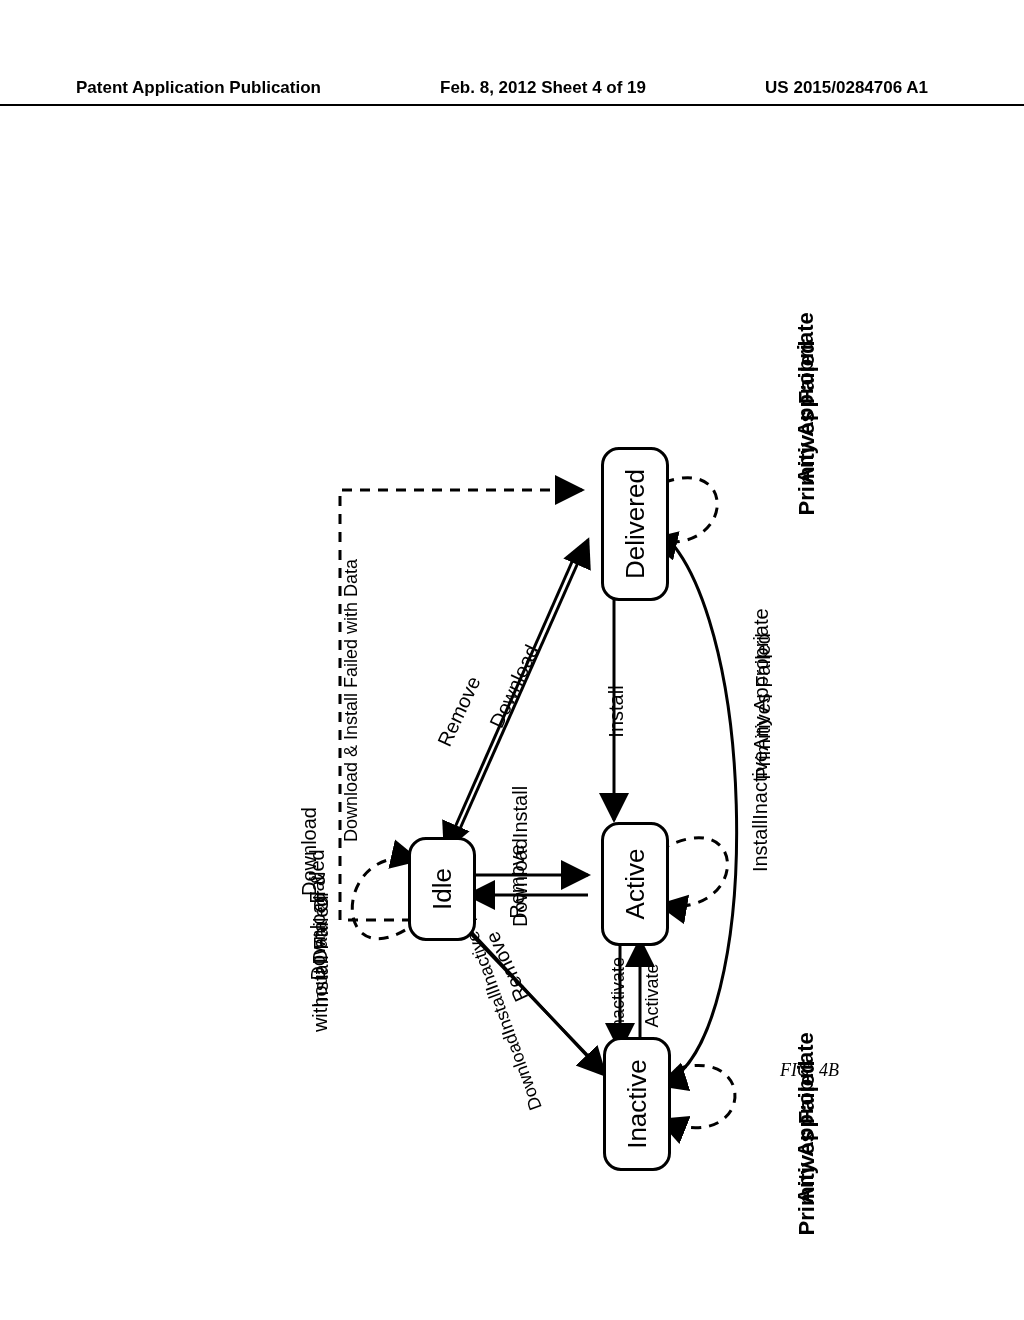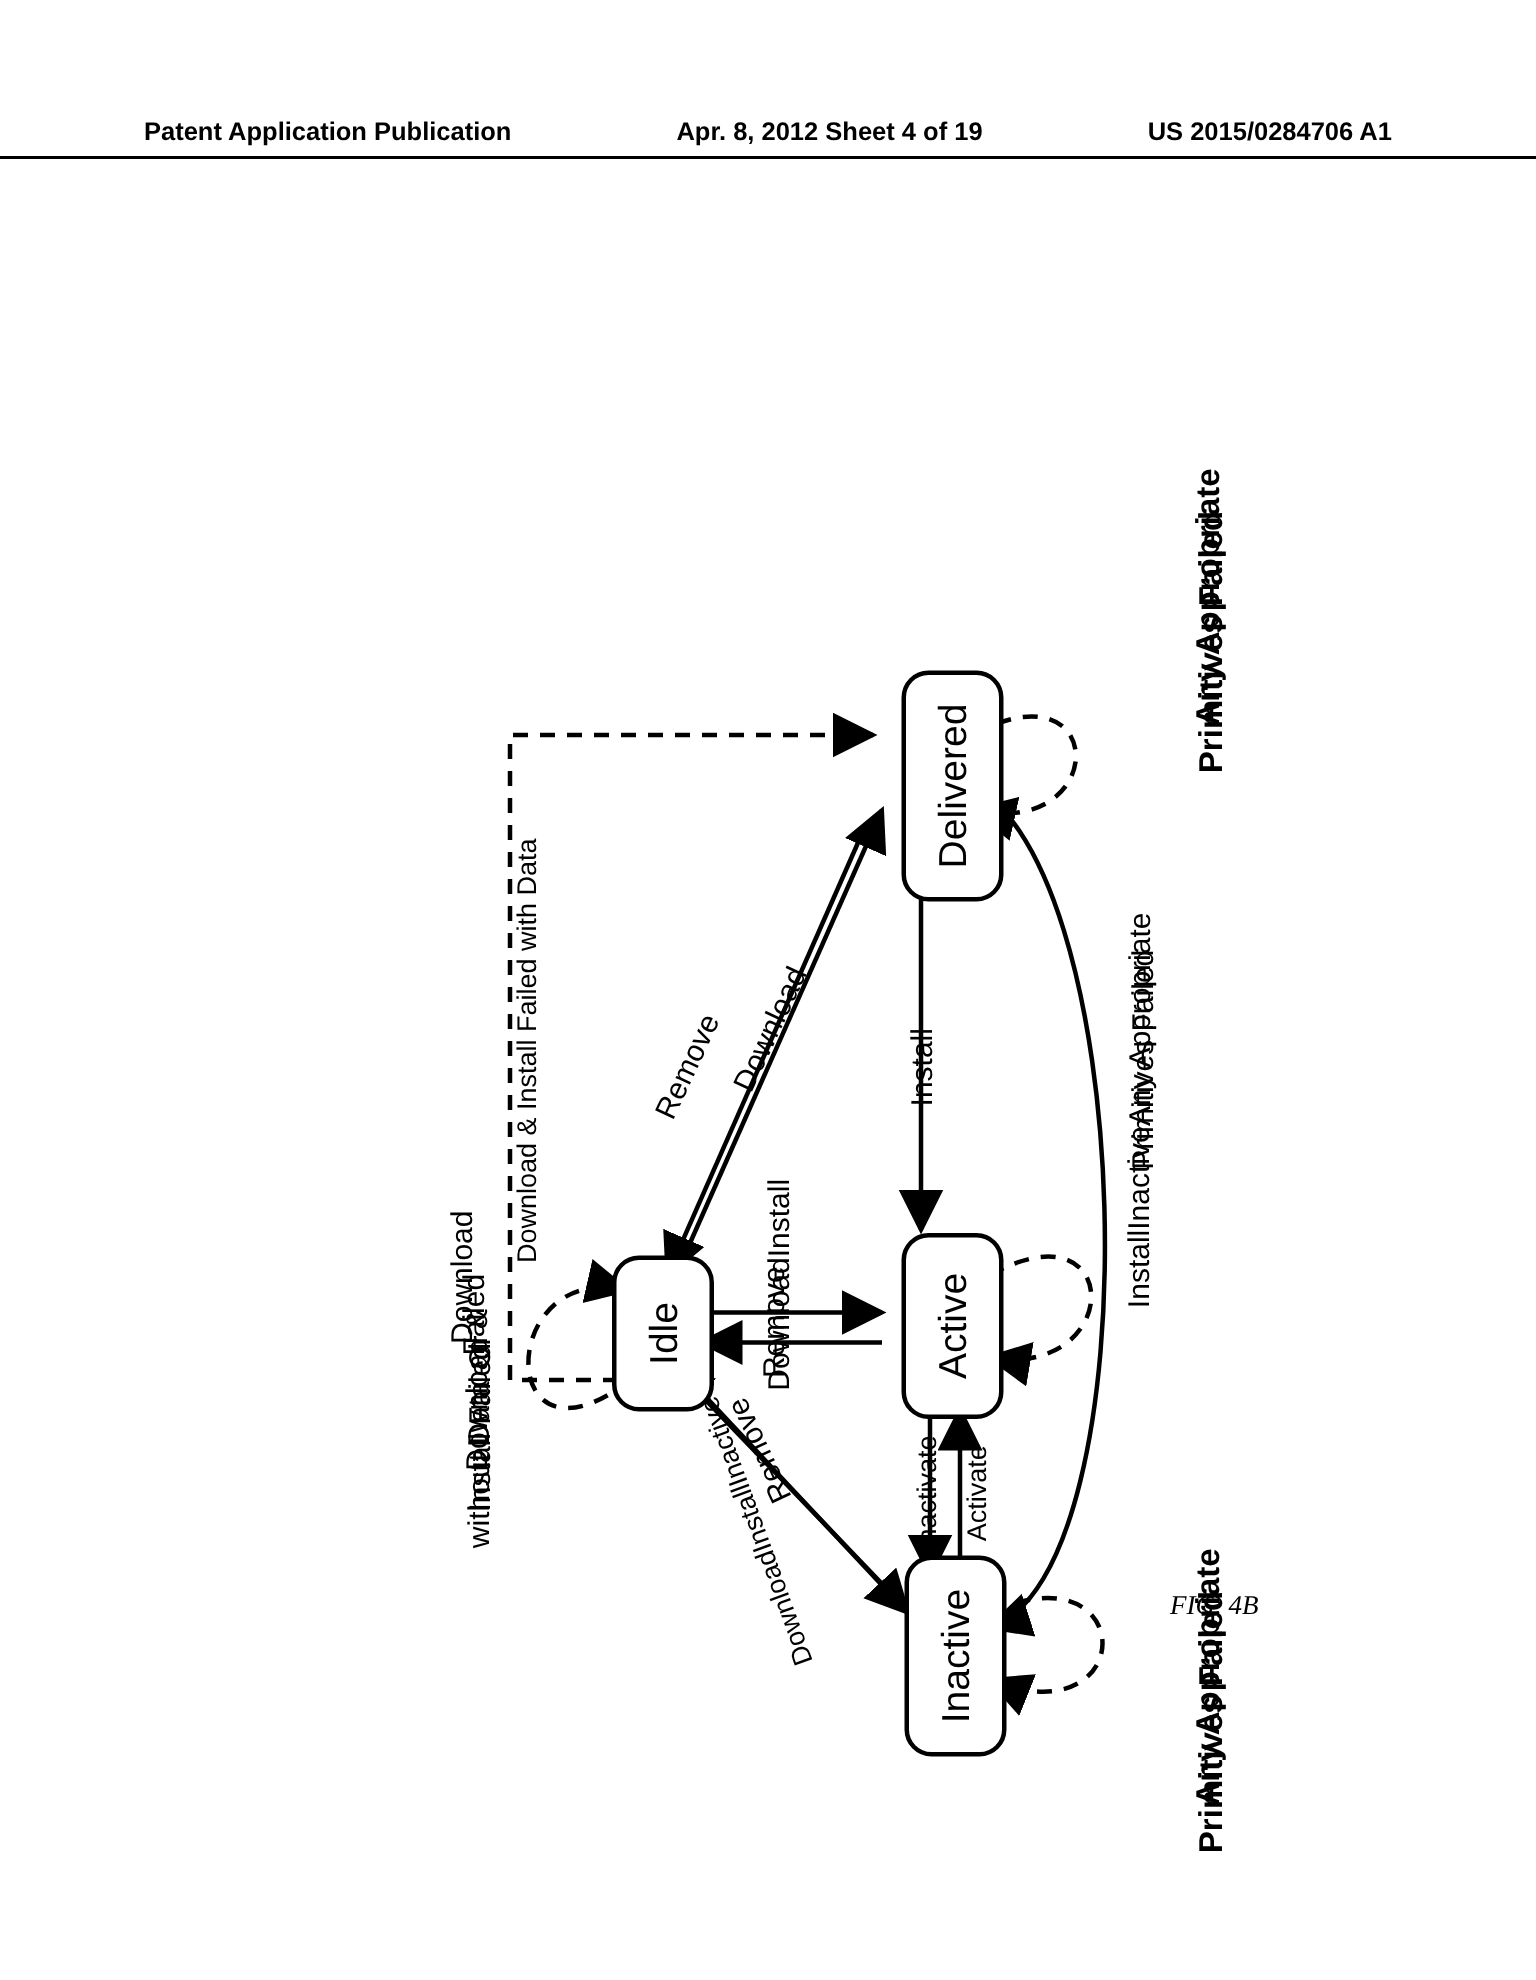--- a/index.html
+++ b/index.html
@@ -10,21 +10,21 @@
     font-family: Arial, Helvetica, sans-serif;
     background: #fff;
     position: relative;
   }
   .header {
     position: absolute;
     top: 78px;
     left: 0;
     right: 0;
     border-bottom: 2px solid #000;
-    padding: 0 96px 6px 96px;
+    padding: 0 96px 6px 76px;
     display: flex;
     justify-content: space-between;
     font-weight: bold;
     font-size: 17px;
   }
   .canvas {
     position: absolute;
     left: 0;
     top: 0;
     width: 1024px;
@@ -60,21 +60,21 @@
     font-family: "Times New Roman", serif;
     font-style: italic;
   }
   svg { position: absolute; left:0; top:0; }
 </style>
 </head>
 <body>
 
 <div class="header">
   <span>Patent Application Publication</span>
-  <span>Apr. 8, 2012   Sheet 4 of 19</span>
+  <span>Feb. 8, 2012   Sheet 4 of 19</span>
   <span>US 2015/0284706 A1</span>
 </div>
 
 <svg class="canvas" width="1024" height="1320">
   <defs>
     <marker id="arrow" markerWidth="12" markerHeight="12" refX="9" refY="5" orient="auto">
       <path d="M0,0 L10,5 L0,10 z" fill="#000"></path>
     </marker>
   </defs>
 

